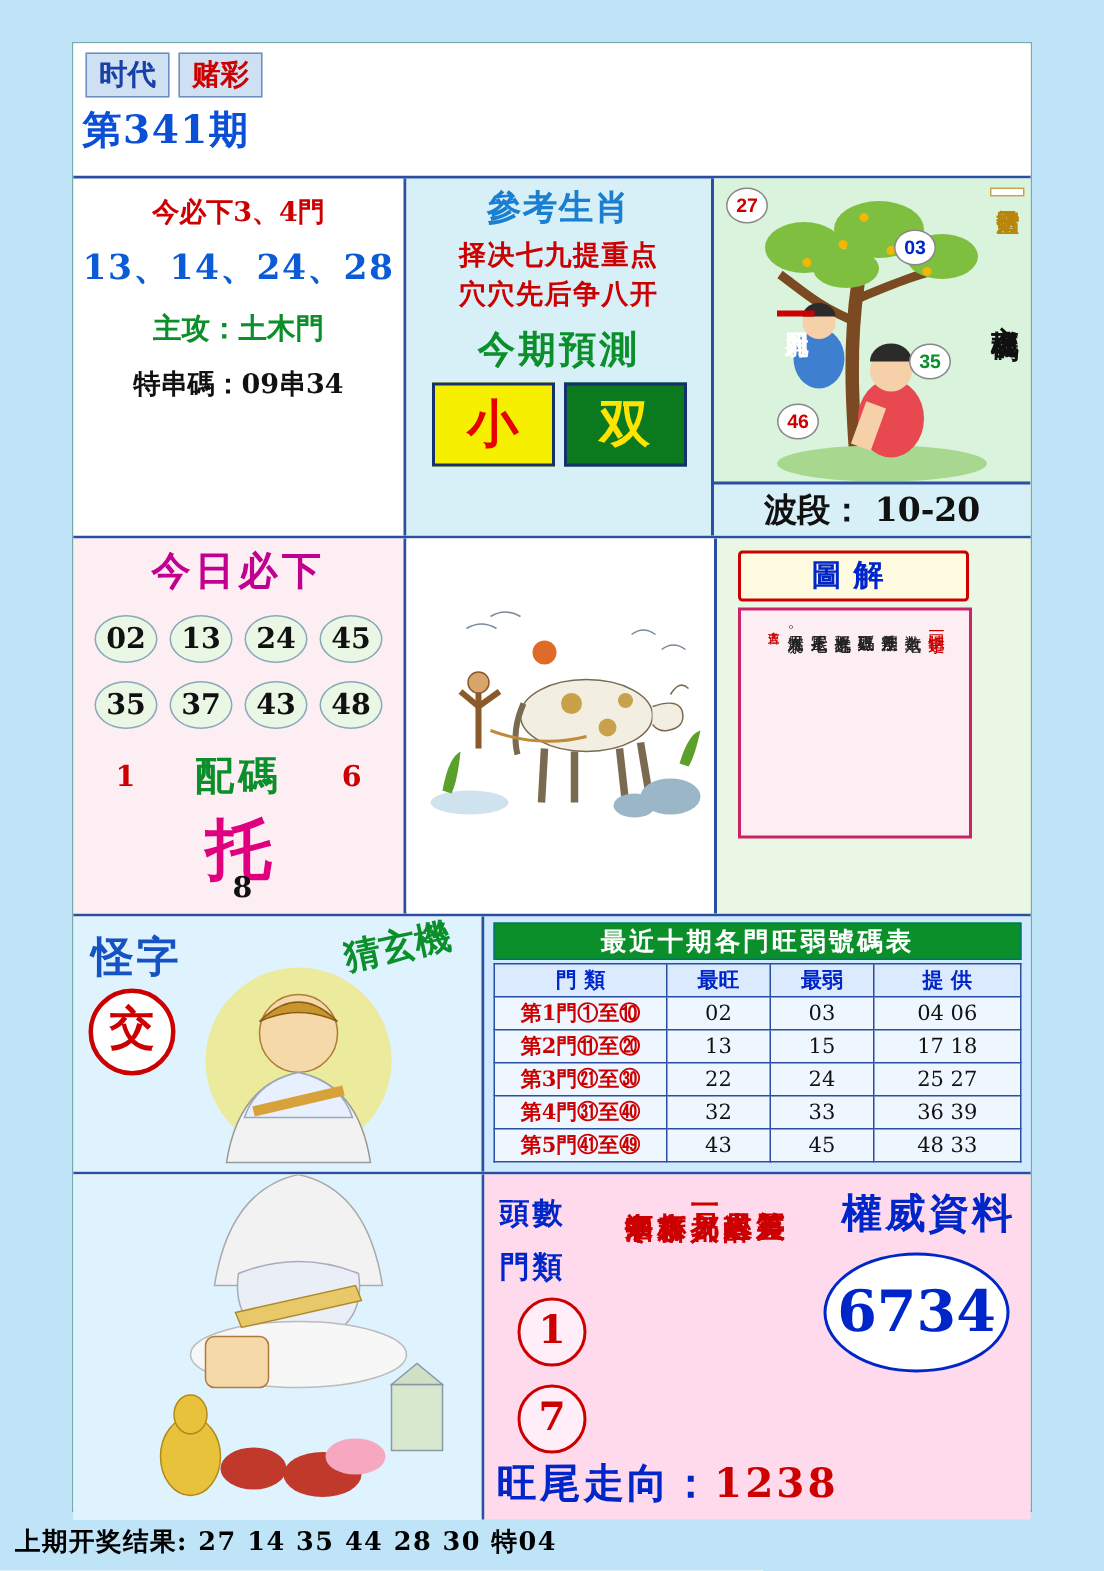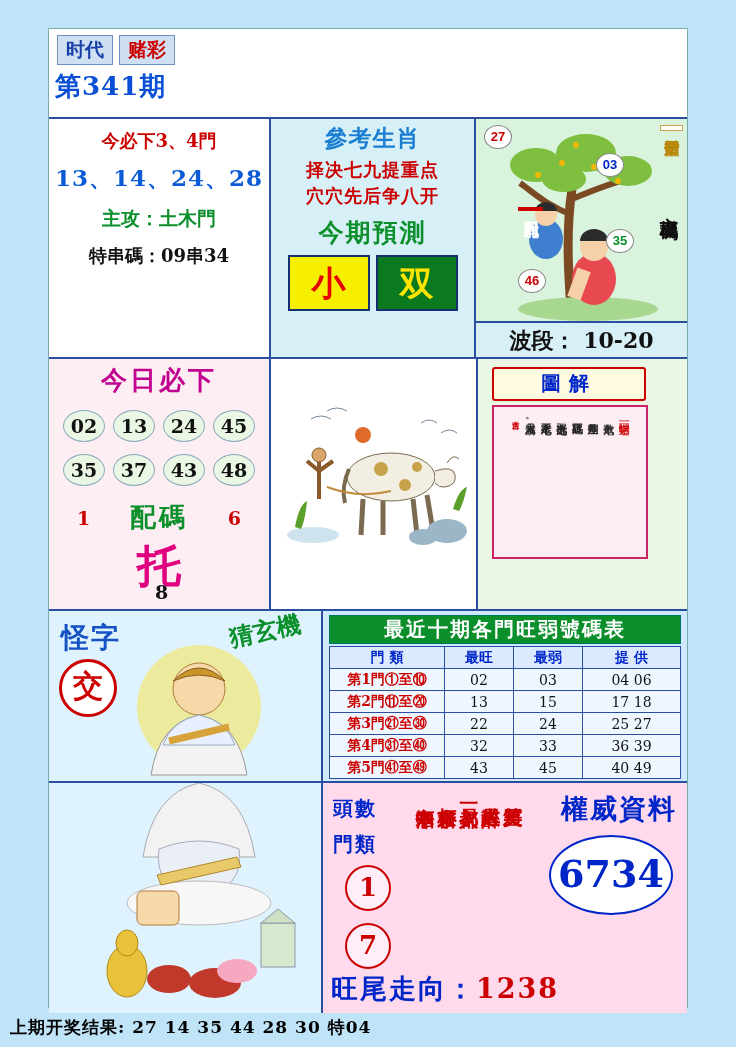--- a/index.html
+++ b/index.html
@@ -164,21 +164,21 @@
     position:absolute;right:20px;top:4px;font-size:24px;font-weight:bold;color:#0a8f2a;
     font-family:"DejaVu Serif","Liberation Serif",serif;transform:rotate(-12deg);
   }
   .circchar{
     position:absolute;left:10px;top:48px;width:52px;height:52px;border-radius:50%;
     border:3px solid #c00;color:#c00;font-size:30px;font-weight:bold;text-align:center;
     line-height:48px;font-family:"DejaVu Serif","Liberation Serif",serif;background:#fff;
   }
   .cellH{flex:1;background:#cfe9ff;position:relative;}
   .tbl-title{
-    margin:4px 6px 2px;background:#0a8f2a;color:#fff;font-size:20px;font-weight:bold;
+    margin:4px 6px 2px;background:#0a8f2a;color:#fff;font-size:17px;font-weight:bold;
     text-align:center;letter-spacing:2px;border:1px solid #076;
     font-family:"DejaVu Serif","Liberation Serif",serif;
   }
   table.tbl{
     width:352px;margin:0 auto;border-collapse:collapse;
     font-family:"DejaVu Serif","Liberation Serif",serif;
   }
   table.tbl th,table.tbl td{
     border:1px solid #2a4fa0;font-size:14px;text-align:center;height:19px;
     background:#eef7ff;color:#111;
@@ -445,21 +445,21 @@
           <tr>
             <td class="mc">第4門㉛至㊵</td>
             <td>32</td>
             <td>33</td>
             <td>36  39</td>
           </tr>
           <tr>
             <td class="mc">第5門㊶至㊾</td>
             <td>43</td>
             <td>45</td>
-            <td>40  49</td>
+            <td>48  33</td>
           </tr>
         </tbody>
       </table>
     </div>
   </div>
 
   <div class="row4">
     <div class="cellI">
       <svg width="272" height="230" viewBox="0 0 272 230">
         <rect width="272" height="230" fill="#dff3ff"></rect>

